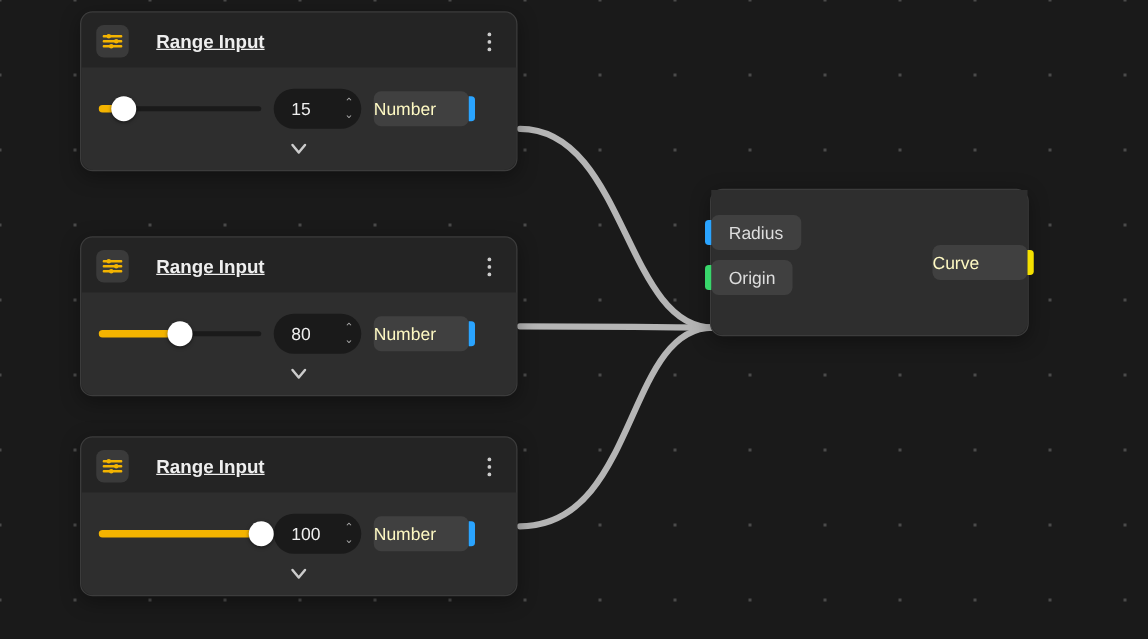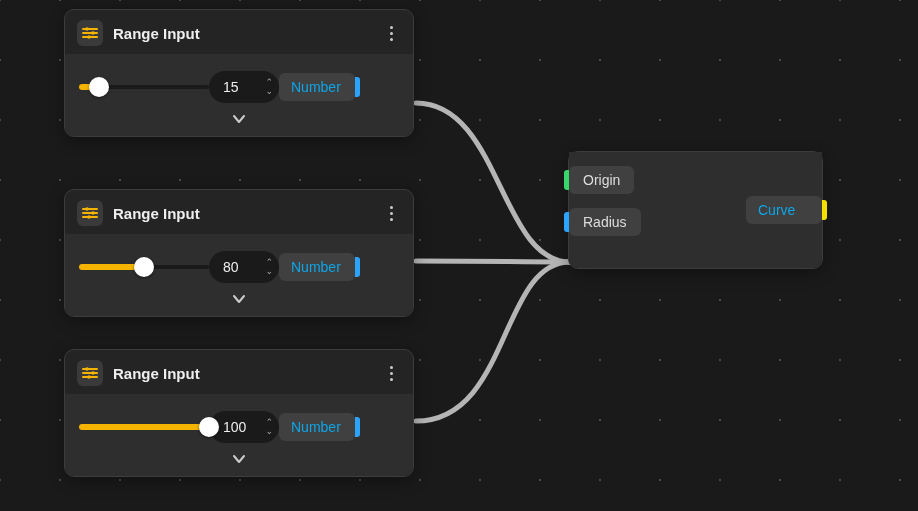--- a/index.html
+++ b/index.html
@@ -21,56 +21,56 @@
     background: #242424;
     border: 1px solid #3c3c3c;
     border-radius: 10px;
     box-shadow: 0 4px 15px rgba(0,0,0,.35);
     color: #eee;
   }
   .node.range { width: 350px; }
   .node.circle { width: 255px; }
 
   .node-header {
-    display:flex; align-items:center; gap:10px;
+    display:flex; align-items:center; gap:22px;
     padding: 10px 12px 8px 12px;
-    font-weight:600; font-size:15px;
+    font-weight:600; font-size:15px;text-decoration:underline;
   }
   .node-header .title { flex:1; }
   .menu-btn { width:20px; height:24px; display:flex; flex-direction:column; justify-content:center; align-items:center; gap:3px; cursor:pointer; }
   .menu-btn span { width:3px; height:3px; background:#ccc; border-radius:50%; }
 
   .icon-box {
     width:26px; height:26px; border-radius:6px; background:#3a3a3a;
     display:flex; align-items:center; justify-content:center;
   }
   .sliders-icon { width:16px; height:16px; }
   .sliders-icon line { stroke:#f4b400; stroke-width:2; stroke-linecap:round; }
   .sliders-icon circle { fill:#f4b400; }
 
   .node-body { background:#2e2e2e; border-radius:0 0 10px 10px; padding: 12px 0 4px 0; }
-  .row { display:flex; align-items:center; padding: 0 0 0 14px; height:42px; }
+  .row { display:flex; align-items:center; gap:10px; padding: 0 0 0 14px; height:42px; }
   .slider-wrap { flex:0 0 130px; position:relative; height:20px; display:flex; align-items:center; }
   .track { position:absolute; height:4px; width:130px; background:#1a1a1a; border-radius:2px; }
   .track-fill { position:absolute; height:6px; background:#f4b400; border-radius:3px; }
   .thumb { position:absolute; width:20px; height:20px; background:#fff; border-radius:50%; transform:translateX(-50%); box-shadow:0 1px 3px rgba(0,0,0,.5); }
 
   .stepper {
     display:flex; align-items:center;
     background:#1a1a1a; border-radius:18px;
     height:32px; padding:0 6px 0 14px;
     min-width:70px;
   }
   .stepper .val { flex:1; font-size:14px; color:#eee; }
   .stepper .arrows { display:flex; flex-direction:column; gap:0px; }
   .stepper .arrows span { font-size:9px; color:#aaa; line-height:9px; cursor:pointer; }
 
   .port-out {
     background:#404040; border-radius:6px;
-    padding:6px 12px; font-size:14px; color:#0ea5e9;
+    padding:6px 0; font-size:14px; color:#fef9c3;
     position:relative;
     margin-right:0;
     min-width:76px;
     display:flex; align-items:center;
   }
   .port-out::after {
     content:""; position:absolute; right:-5px; top:4px; bottom:4px;
     width:5px; background:#2aa4ff; border-radius:0 3px 3px 0;
   }
 
@@ -235,23 +235,23 @@
     <div class="expand">
       <svg class="chev" viewBox="0 0 14 14">
           <polyline points="2,4 7,10 12,4"></polyline>
         </svg>
     </div>
   </div>
 </div>
 
 <div class="node circle" style="left:568px; top:151px;">
   <div class="node-body">
+    <div class="in-row" style="margin-top:6px;"><div class="port-in radius">
+          <span>Radius</span>
+        </div></div>
     <div class="in-row"><div class="port-in origin">
           <span>Origin</span>
         </div></div>
-    <div class="in-row" style="margin-top:6px;"><div class="port-in radius">
-          <span>Radius</span>
-        </div></div>
     <div class="port-out curve">
         <span>Curve</span>
       </div>
   </div>
 </div>
 
 </body></html>

